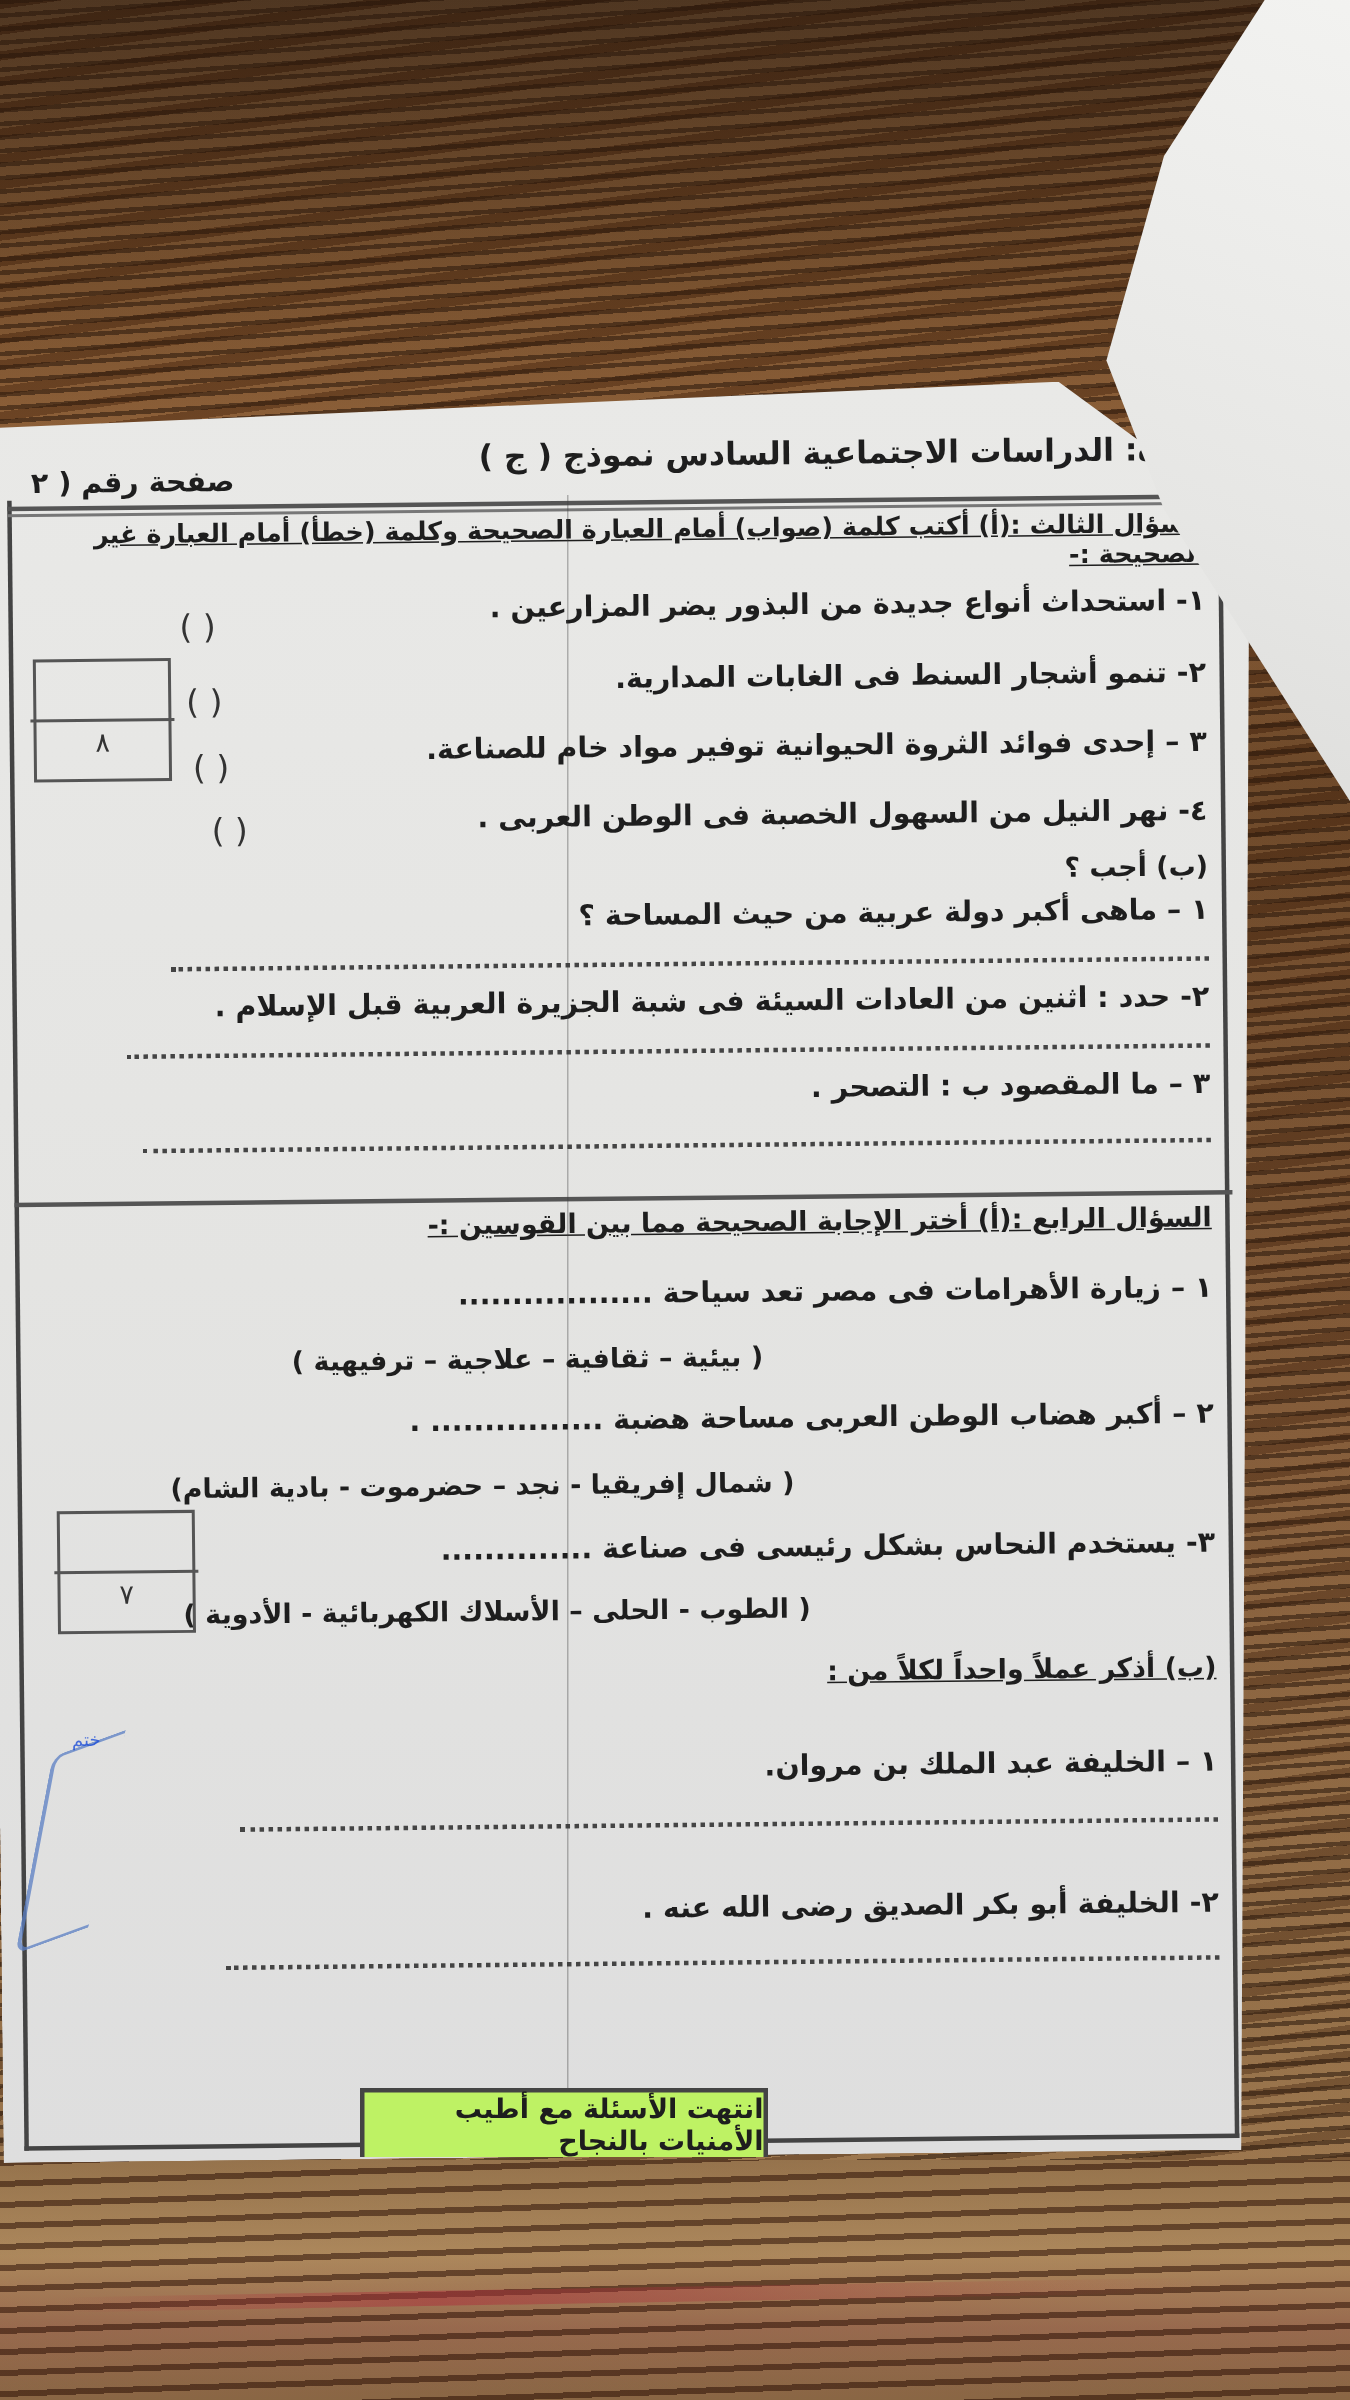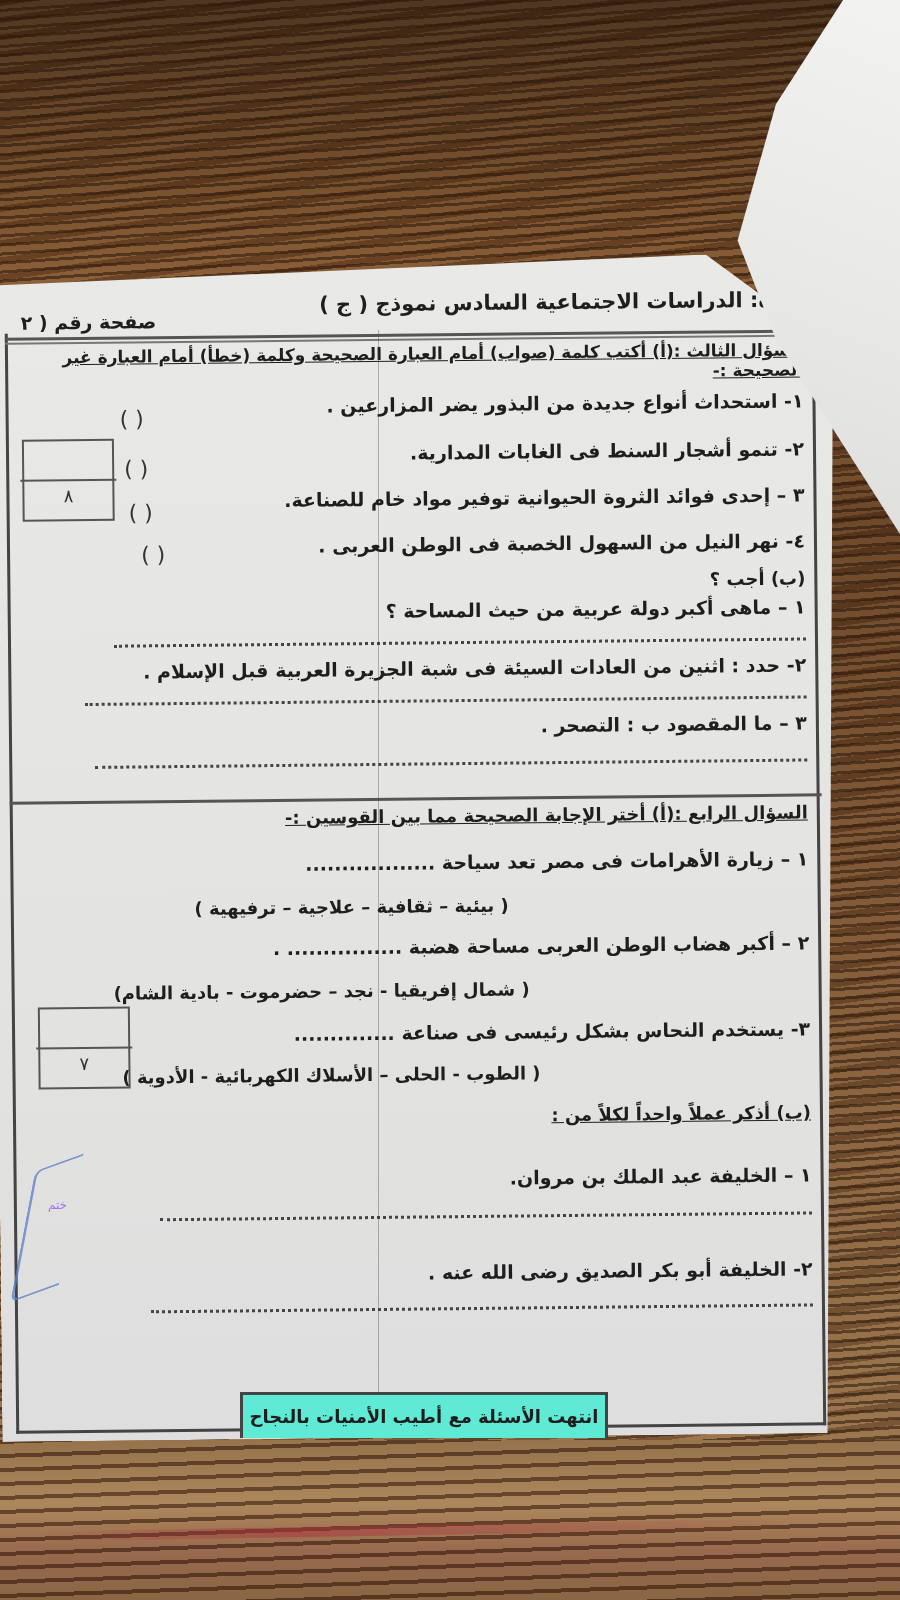--- a/index.html
+++ b/index.html
@@ -56,35 +56,35 @@
   .q-head { position: absolute; right: 30px; font-size: 18px; text-decoration: underline; }
   .stmt { position: absolute; right: 30px; font-size: 19px; }
   .paren { position: absolute; font-size: 22px; color: #333; font-weight: normal; }
   .dots { position: absolute; height: 2px; border-top: 3px dotted #444; }
   .opts { position: absolute; font-size: 18px; }
   .score-box { position: absolute; border: 2px solid #555; width: 92px; height: 82px; }
   .score-box .mid { position: absolute; left: -4px; right: -4px; top: 38px; border-top: 2px solid #555; }
   .score-box .val { position: absolute; left: 0; right: 0; top: 44px; text-align: center; font-size: 18px; color: #333; font-weight: normal; }
   .fold { position: absolute; left: 378px; top: 330px; width: 1px; height: 1100px; background: rgba(60,60,60,0.35); z-index: 4; }
   .footer-box {
-    position: absolute; left: 240px; top: 1392px; width: 368px; height: 46px;
+    position: absolute; left: 240px; top: 1392px; width: 272px; height: 46px;
     border: 3px solid #444; border-bottom: none;
-    background: #5eead4; z-index: 5;
+    background: #bef264; z-index: 5;
     display: flex; align-items: center; justify-content: center;
     font-size: 18px;
     text-align: right;
   }
   .stamp {
     position: absolute; left: 22px; top: 1168px; width: 50px; height: 120px;
     border-left: 3px solid #5b7fc4; border-top: 2px solid #5b7fc4; border-bottom: 2px solid #5b7fc4;
     transform: skewY(-30deg) rotate(12deg);
     opacity: 0.75; z-index: 5;
     border-radius: 8px 0 0 8px;
   }
-  .stamp-text { position: absolute; left: 48px; top: 1195px; color: #8b5cf6; font-size: 12px; z-index: 5; line-height: 20px; opacity: 0.8; }
+  .stamp-text { position: absolute; left: 48px; top: 1150px; color: #1d4ed8; font-size: 12px; z-index: 5; line-height: 20px; opacity: 0.8; }
 </style>
 </head>
 <body>
 
 <div class="wood-bottom"></div>
 <div class="red-streak"></div>
 <div class="curl"></div>
 
 <div class="paper">
   <div class="frame"></div>

